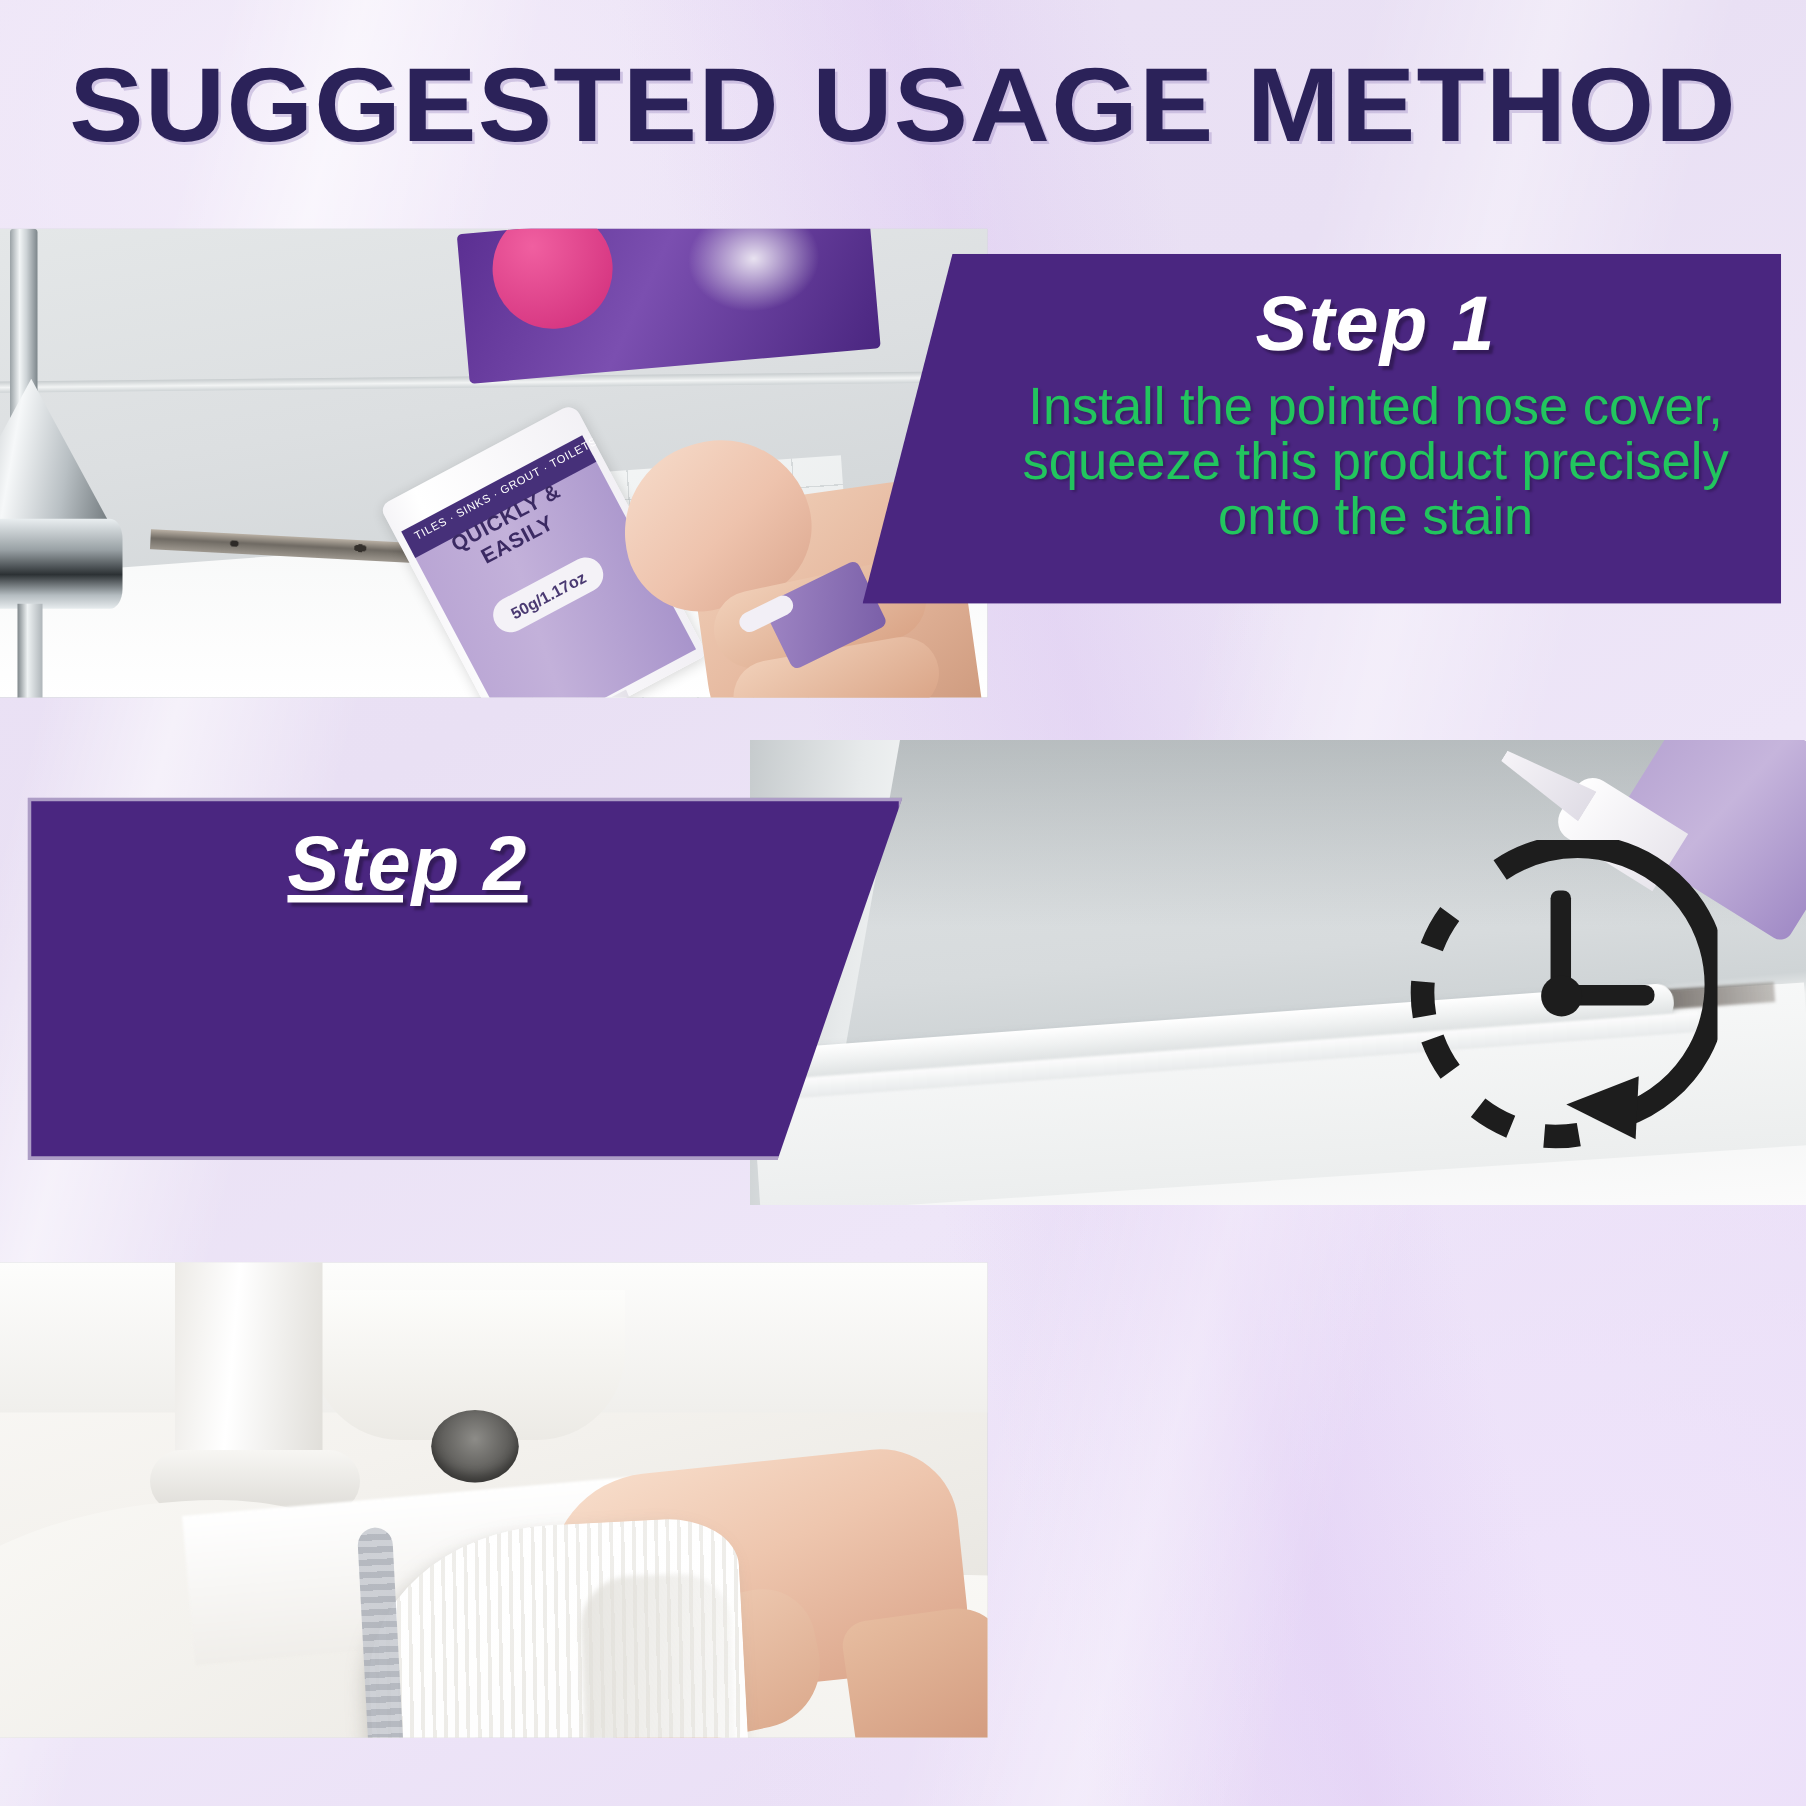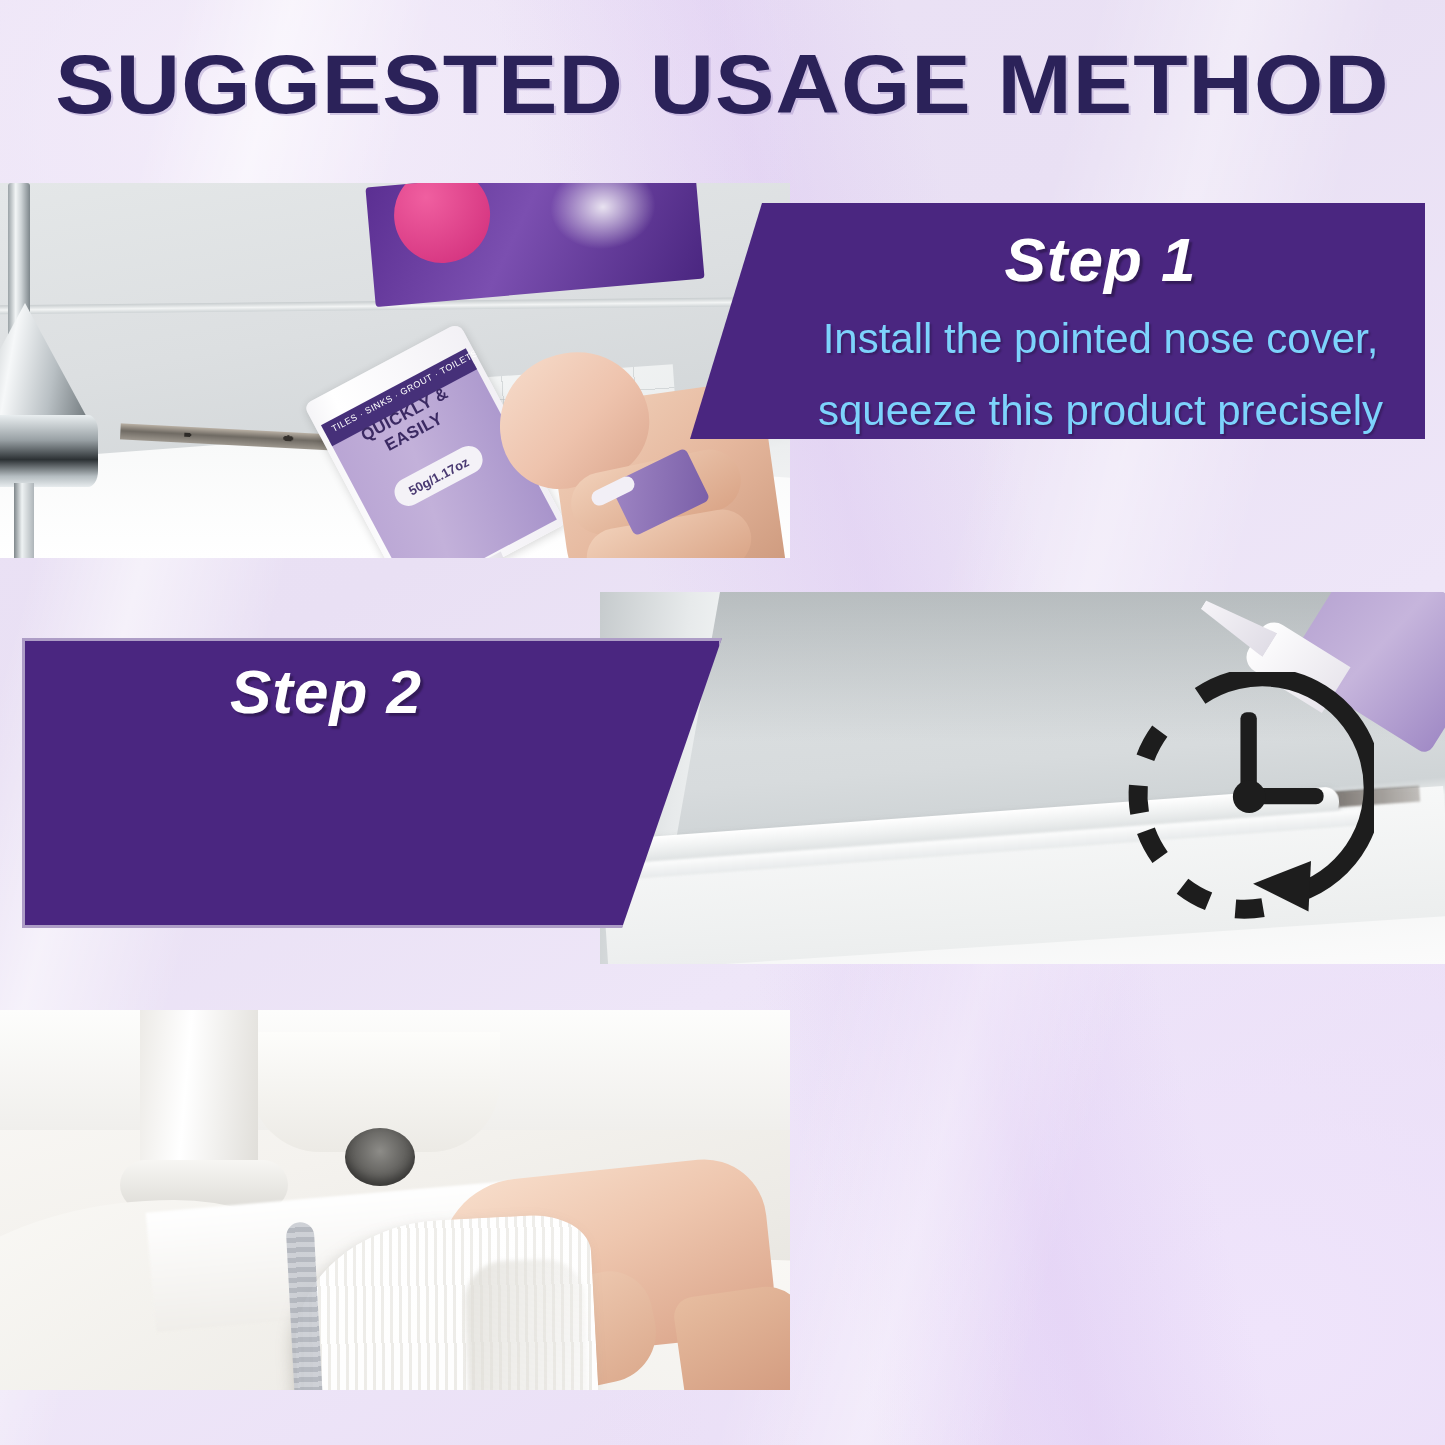--- a/index.html
+++ b/index.html
@@ -70,50 +70,50 @@
     color: #ffffff;
     font-weight: 700;
     font-style: italic;
     font-size: 62px;
     line-height: 70px;
     letter-spacing: 1px;
     text-shadow: 3px 3px 2px rgba(0,0,0,.30);
   }
   .panel .step-body {
     text-align: center;
-    color: #7dd3fc;
+    color: #22c55e;
     font-size: 42px;
-    line-height: 72px;
+    line-height: 44px;
     font-weight: 400;
     text-shadow: 2px 2px 2px rgba(0,0,0,.22);
     white-space: pre-line;
   }
 
   
   #photo1 {
     left: 0; top: 183px; width: 790px; height: 375px;
   }
   #panel1 {
-    left: 690px; top: 203px; width: 735px; height: 236px;
+    left: 690px; top: 203px; width: 735px; height: 280px;
     clip-path: polygon(72px 0, 100% 0, 100% 100%, 0 100%);
     padding: 22px 34px 0 120px;
   }
   #panel1 .step-head { margin-bottom: 8px; }
 
   
   #photo2 {
     left: 600px; top: 592px; width: 845px; height: 372px;
   }
   #panel2 {
     left: 22px; top: 638px; width: 700px; height: 290px;
     clip-path: polygon(0 0, 100% 0, calc(100% - 100px) 100%, 0 100%);
     padding: 16px 120px 0 28px;
     border: 3px solid rgba(255,255,255,.55);
   }
-  #panel2 .step-head { margin-bottom: 6px; }
+  #panel2 .step-head { margin-bottom: 6px; text-decoration: underline; }
 
   
   #photo3 {
     left: 0; top: 1010px; width: 790px; height: 380px;
   }
   #panel3 {
     left: 715px; top: 1062px; width: 708px; height: 288px;
     clip-path: polygon(100px 0, 100% 0, 100% 100%, 0 100%);
     padding: 28px 30px 0 130px;
   }

